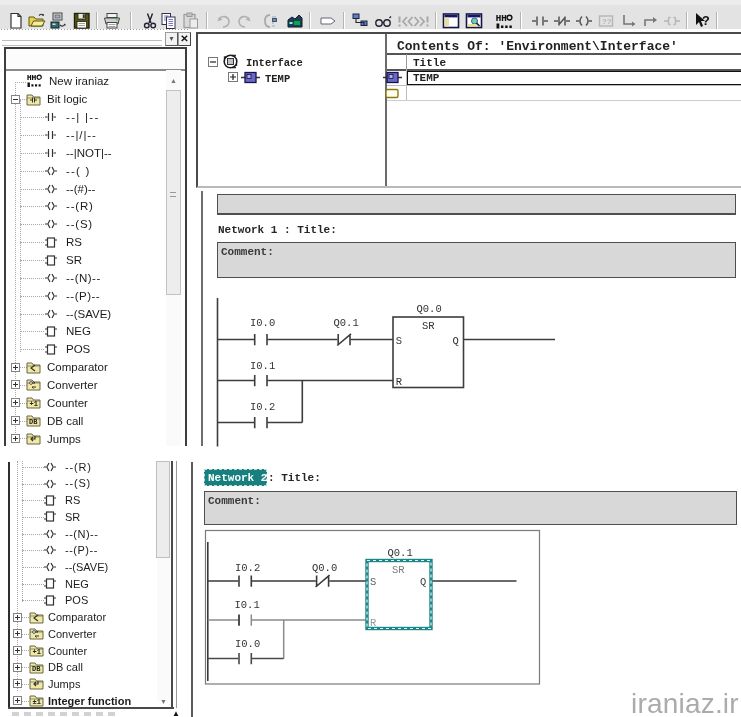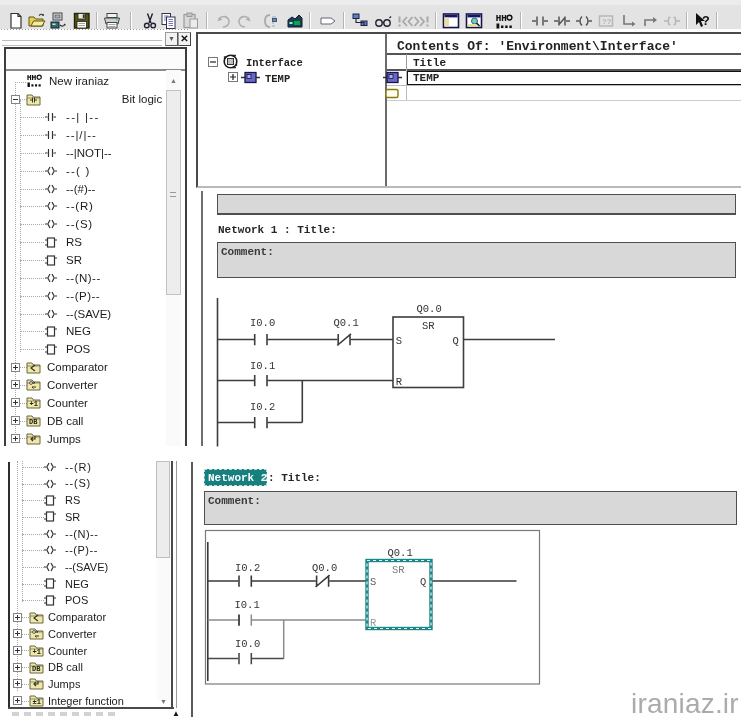--- a/index.html
+++ b/index.html
@@ -217,21 +217,21 @@
 <svg class="abs" style="left:11px;top:94.85px" width="9" height="9" viewBox="0 0 9 9">
         <rect x="0.5" y="0.5" width="8" height="8" fill="#fff" stroke="#848484"></rect>
         <path d="M2 4.5h5" stroke="#333" stroke-width="1"></path>
       </svg>
 <div class="abs" style="left:20px;top:99px;width:7px;height:1px;border-top:1px dotted #a8a8a8;"></div>
 <svg class="abs" style="left:26px;top:92.85px" width="15" height="13" viewBox="0 0 15 13">
         <path d="M1 12V2h5l1.5 2H14v8z" fill="#efe9a8" stroke="#6b6440" stroke-width="1"></path>
         <path d="M1 5h13" stroke="#6b6440" stroke-width=".7" fill="none"></path>
         <path d="M4 7h2M9 7h2M6.5 4.5v5M8.5 4.5v5" stroke="#333" stroke-width="1"></path>
       </svg>
-<div class="trow" style="left:47px;top:92px;line-height:14px;text-align:center;">Bit logic</div>
+<div class="trow" style="left:47px;top:92px;line-height:14px;">Bit logic</div>
 <div class="abs" style="left:20px;top:117px;width:24px;height:1px;border-top:1px dotted #a8a8a8;"></div>
 <svg class="abs" style="left:45px;top:112.2px" width="11" height="10" viewBox="0 0 11 10">
         <path d="M0 5h2.5M8.5 5h2.5M3.5 1v8M7.5 1v8" stroke="#333" stroke-width="1.2" fill="none"></path>
       </svg>
 <div class="trow" style="left:66px;top:110px;line-height:14px;letter-spacing:1.3px;">--|&nbsp;|--</div>
 <div class="abs" style="left:20px;top:135px;width:24px;height:1px;border-top:1px dotted #a8a8a8;"></div>
 <svg class="abs" style="left:45px;top:130.05px" width="11" height="10" viewBox="0 0 11 10">
         <path d="M0 5h2.5M8.5 5h2.5M3.5 1v8M7.5 1v8" stroke="#333" stroke-width="1.2" fill="none"></path>
       </svg>
 <div class="trow" style="left:66px;top:128px;line-height:14px;letter-spacing:0.9px;">--|/|--</div>
@@ -568,21 +568,21 @@
 <svg class="abs" style="left:13px;top:696.1px" width="9" height="9" viewBox="0 0 9 9">
         <rect x="0.5" y="0.5" width="8" height="8" fill="#fff" stroke="#848484"></rect>
         <path d="M2 4.5h5M4.5 2v5" stroke="#333" stroke-width="1"></path>
       </svg>
 <div class="abs" style="left:22px;top:701px;width:7px;height:1px;border-top:1px dotted #a8a8a8;"></div>
 <svg class="abs" style="left:29px;top:694.1px" width="15" height="13" viewBox="0 0 15 13">
         <path d="M1 12V2h5l1.5 2H14v8z" fill="#efe9a8" stroke="#6b6440" stroke-width="1"></path>
         <path d="M1 5h13" stroke="#6b6440" stroke-width=".7" fill="none"></path>
         <text x="3.5" y="10" font-size="7" font-weight="bold" fill="#222" font-family="Liberation Sans">±1</text>
       </svg>
-<div class="brow" style="left:48px;top:694px;line-height:14px;">Integer function</div>
+<div class="brow" style="left:48px;top:694px;line-height:14px;font-weight:bold;">Integer function</div>
 </div>
 
 <div class="abs" style="left:157px;top:461px;width:13px;height:240px;background:#fafafa;"></div>
 <div class="abs" style="left:156px;top:461px;width:12px;height:95px;background:#ececec;border:1px solid #bfbfbf;"></div>
 <div class="abs" style="left:159px;top:698px;width:9px;height:8px;color:#777;font-size:7px;line-height:8px;text-align:center;">▼</div>
 <div class="abs" style="left:171px;top:461px;width:2px;height:247px;background:#4a4a4a;"></div>
 <div class="abs" style="left:176px;top:461px;width:1px;height:247px;background:#9a9a9a;"></div>
 <div class="abs" style="left:8px;top:707px;width:166px;height:2px;background:#4a4a4a;"></div>
 <div class="abs" style="left:172px;top:711px;width:9px;height:6px;color:#111;font-size:8px;line-height:6px;">▲</div>
 <div class="abs" style="left:12px;top:712px;width:105px;height:4px;background:repeating-linear-gradient(90deg,#d2d2d2 0 7px,#fff 7px 12px);"></div>

